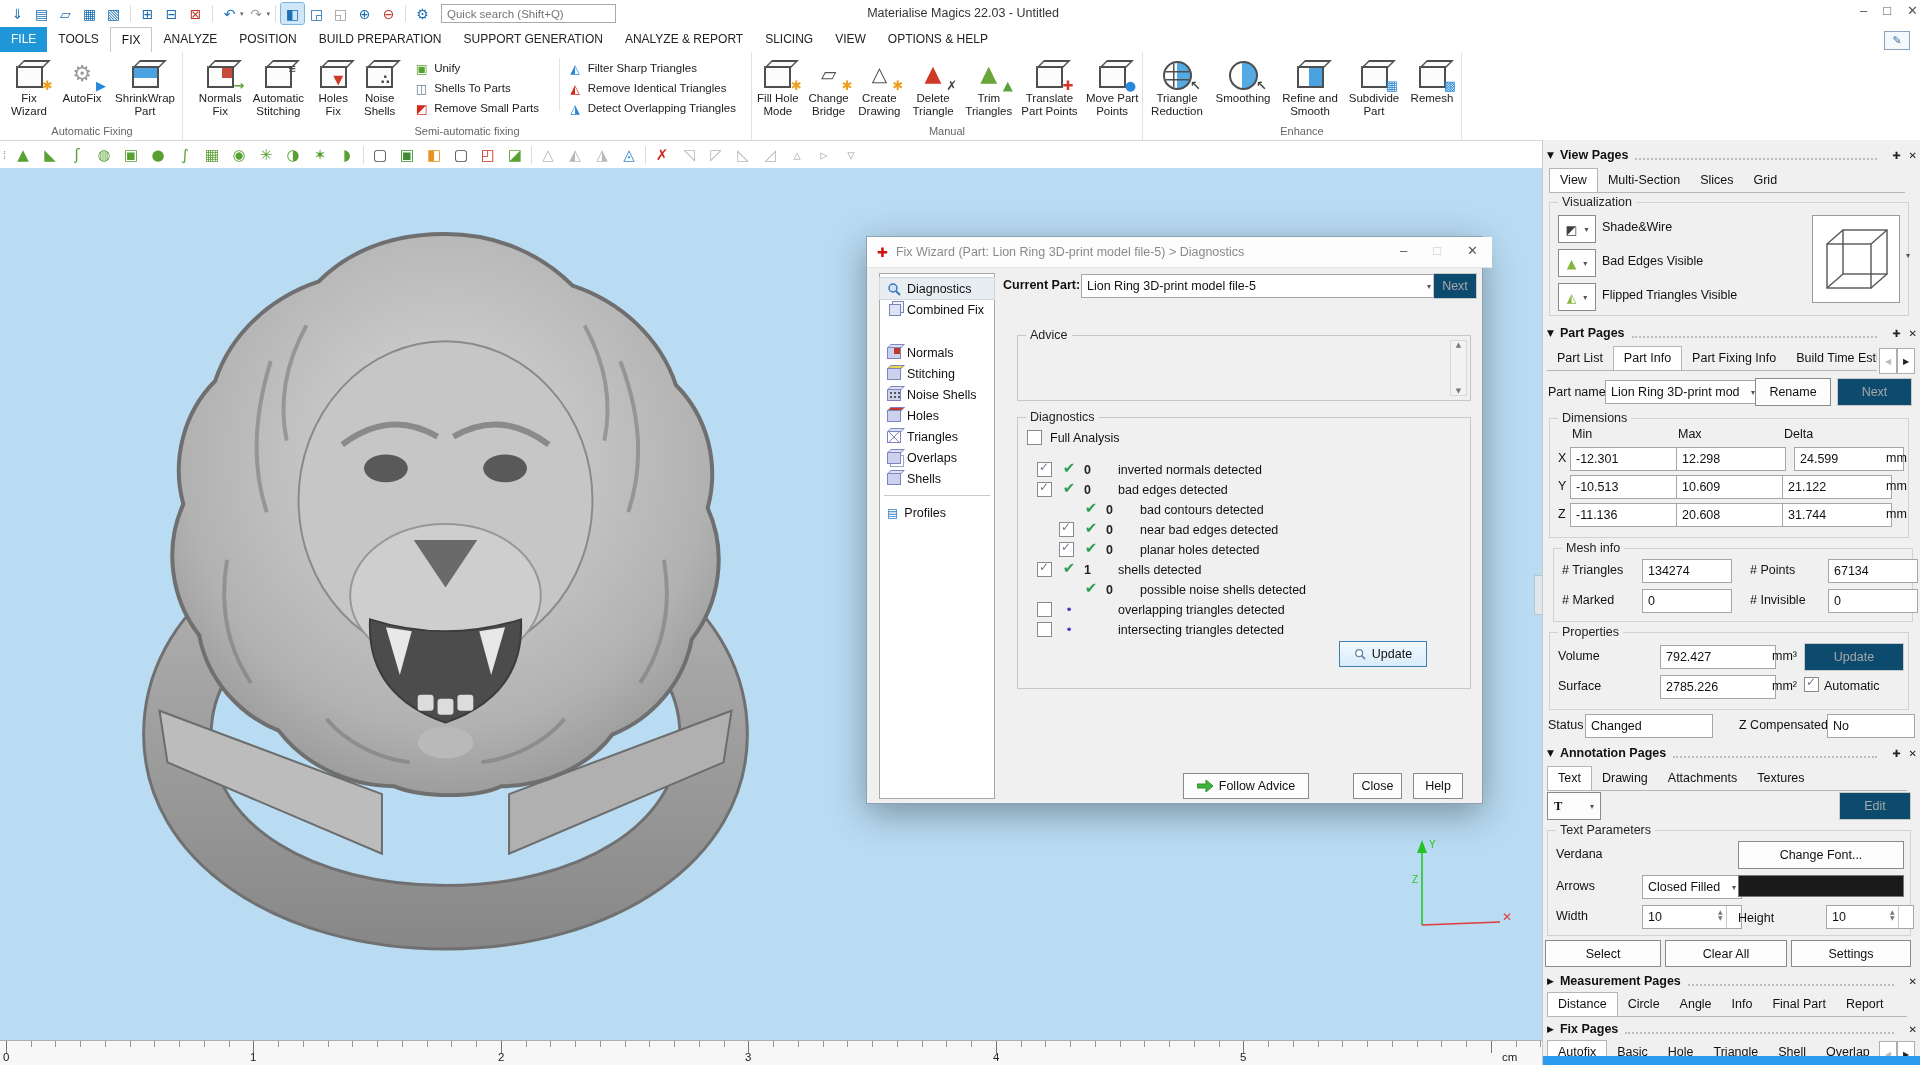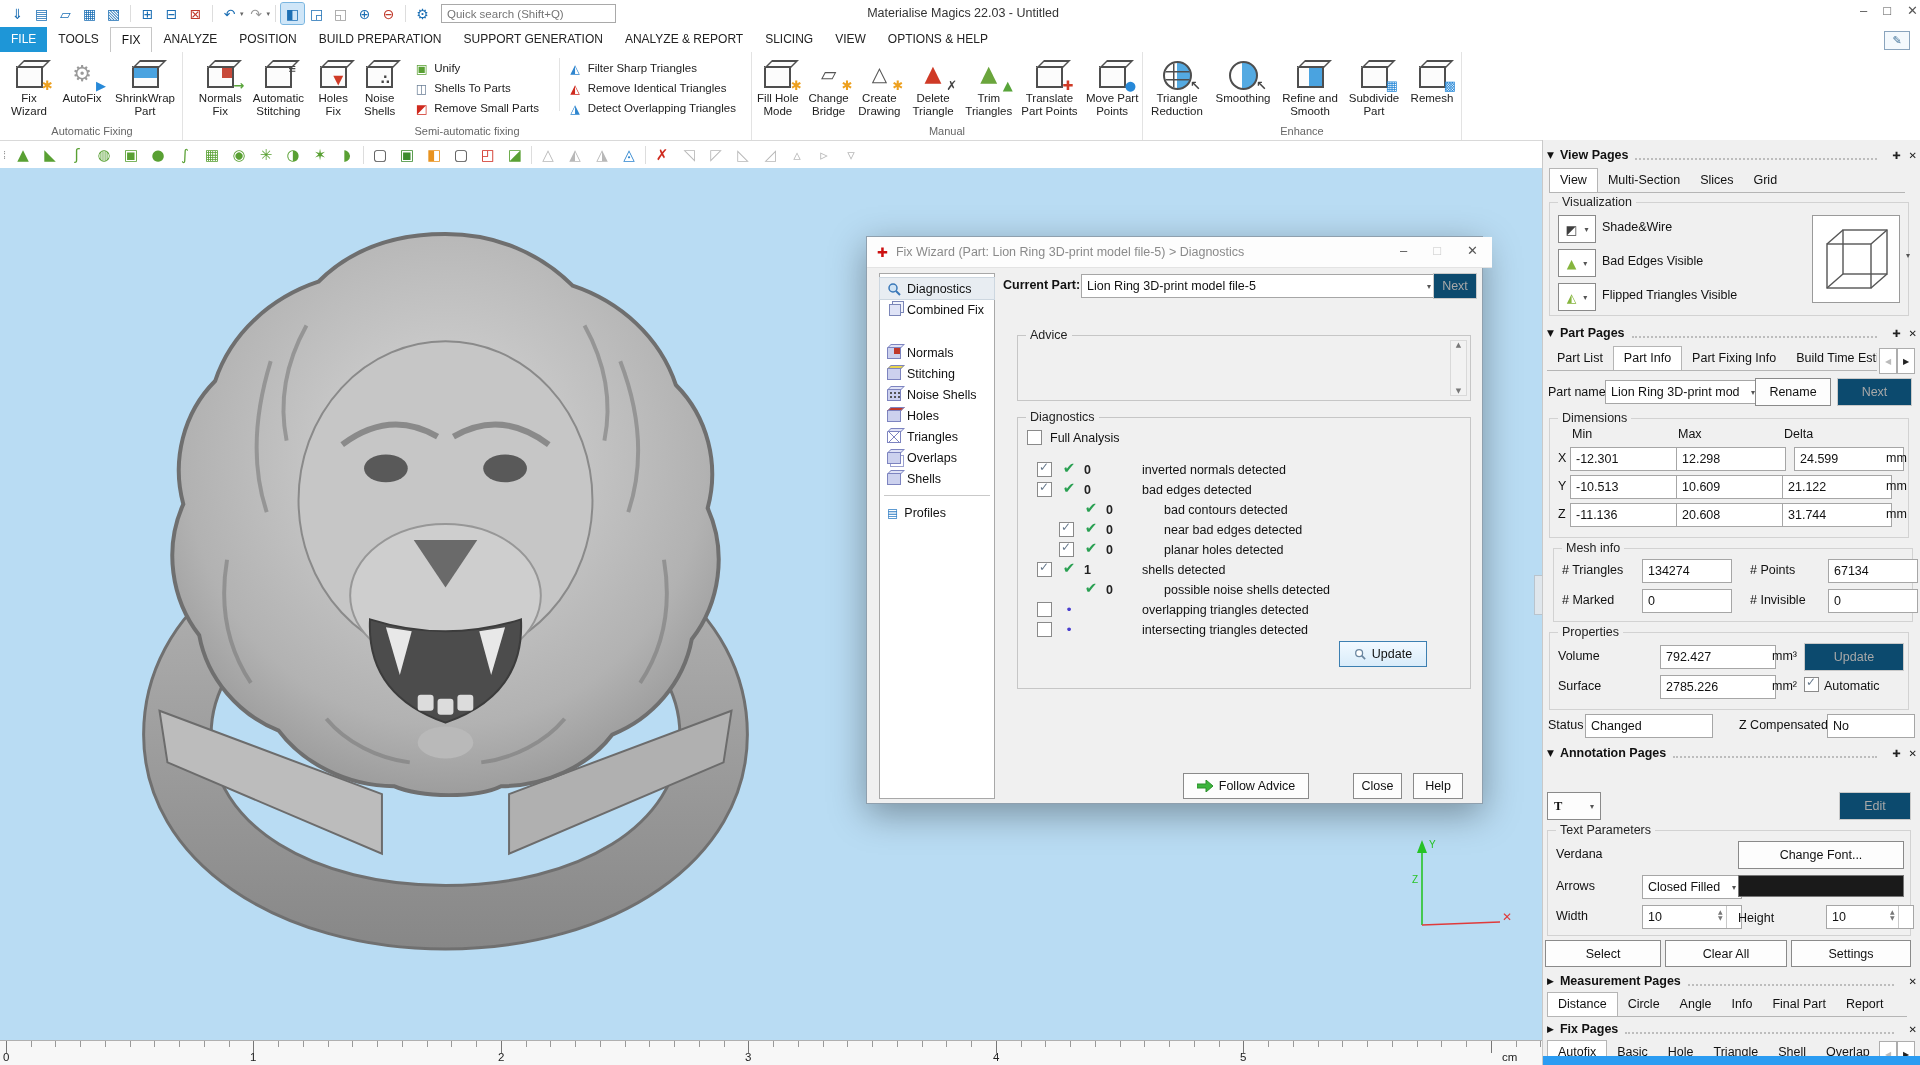--- a/index.html
+++ b/index.html
@@ -115,21 +115,21 @@
   .nc-dot{background:radial-gradient(#555 1px,transparent 1.2px) 1px 1px/4px 4px,#ccd1ee}
   .nc-rtop::before{background:#c0392b}
   .nc-wire{background:linear-gradient(45deg,transparent 46%,#7d84c0 46% 54%,transparent 54%),linear-gradient(-45deg,transparent 46%,#7d84c0 46% 54%,transparent 54%),#fff}
   .nc-two{box-shadow:3px 3px 0 -1px #fff,3px 3px 0 0 #9aa0d0}
   .layers{display:inline-block;width:10px;height:10px;border:1px solid #7b86b8;background:#dfe3f6;box-shadow:3px -3px 0 -1px #f2f4fc,3px -3px 0 0 #7b86b8;margin-left:2px;flex:none}
   .navsep{height:1px;background:#c9c9c9;margin:6px 4px}
   .drow{position:absolute;display:flex;align-items:flex-end;height:18px}
   .gchk{width:18px;text-align:center;color:#2aa052;font-weight:bold;font-size:15px;margin-left:8px;font-family:"DejaVu Sans",sans-serif}
   .bdot{width:18px;text-align:center;color:#4a3ecf;font-size:13px;margin-left:8px;font-family:"DejaVu Sans",sans-serif}
   .dcount{width:34px;font-weight:bold;color:#222;margin-left:6px}
-  .dlabel{margin-left:24px;color:#111}
+  .dlabel{color:#111}
   .cbgap{display:inline-block;width:15px;height:13px;flex:none}
   .advtext{position:absolute;color:#111;line-height:1.35}
   .sbar{position:absolute;width:15px;background:#f2f2f2;border:1px solid #d9d9d9;display:flex;flex-direction:column;justify-content:space-between;align-items:center;font-size:7px;color:#777;font-family:"DejaVu Sans",sans-serif}
   .upd{border-color:#3c7fb1;background:linear-gradient(#f2f9ff,#d9ecfa)}
   .magico{flex:none}
 
   
   .axis{position:absolute;left:1412px;top:835px;width:110px;height:100px}
 </style>
 </head>
@@ -603,20 +603,26 @@
     <span class="lbl" style="left:196px;top:578px">Z Compensated</span>
     <div class="inp" style="left:284px;top:574px;width:76px;height:22px">No</div>
 
     <div class="phead" style="top:604px">
       <span class="parr">▼</span>
       <span>Annotation Pages</span>
         <span class="plead"></span>
       <span class="pbtn">✚</span>
       <span class="pbtn">✕</span>
     </div>
+    <div class="tabs" style="left:4px;top:626px;width:360px">
+      <span class="tab sel">Text</span>
+      <span class="tab">Drawing</span>
+      <span class="tab">Attachments</span>
+      <span class="tab">Textures</span>
+    </div>
     <div class="btn ddw" style="left:4px;top:652px;width:40px;height:26px;padding:0 6px">
       <span style="font-family:'Liberation Serif','DejaVu Serif',serif;font-weight:bold">T</span>
         <span class="dda">▾</span>
       </div>
     <div class="btn dis" style="left:296px;top:652px;width:70px;height:26px">Edit</div>
 
     <div class="gb" style="left:4px;top:690px;width:362px;height:104px">
       <span class="gbl">Text Parameters</span>
       <span class="lbl" style="left:8px;top:16px">Verdana</span>
       <div class="btn" style="left:190px;top:10px;width:164px;height:26px">Change Font...</div>

